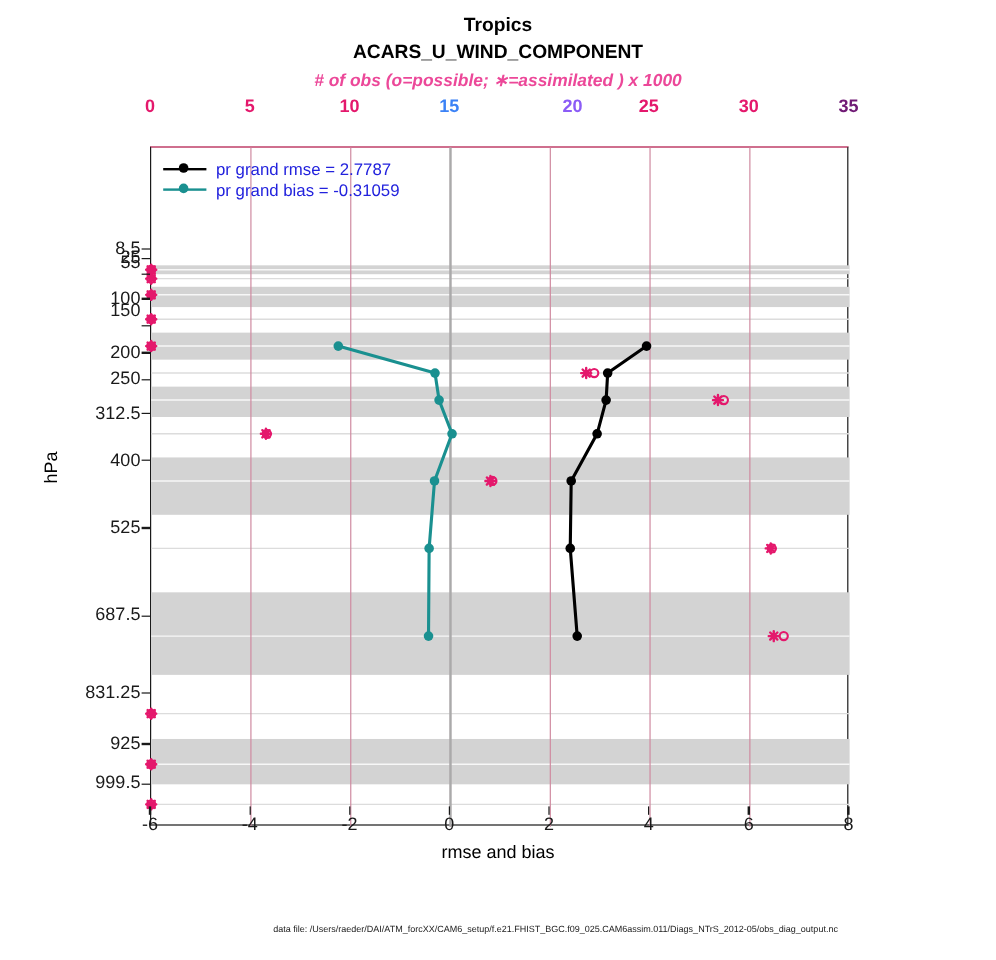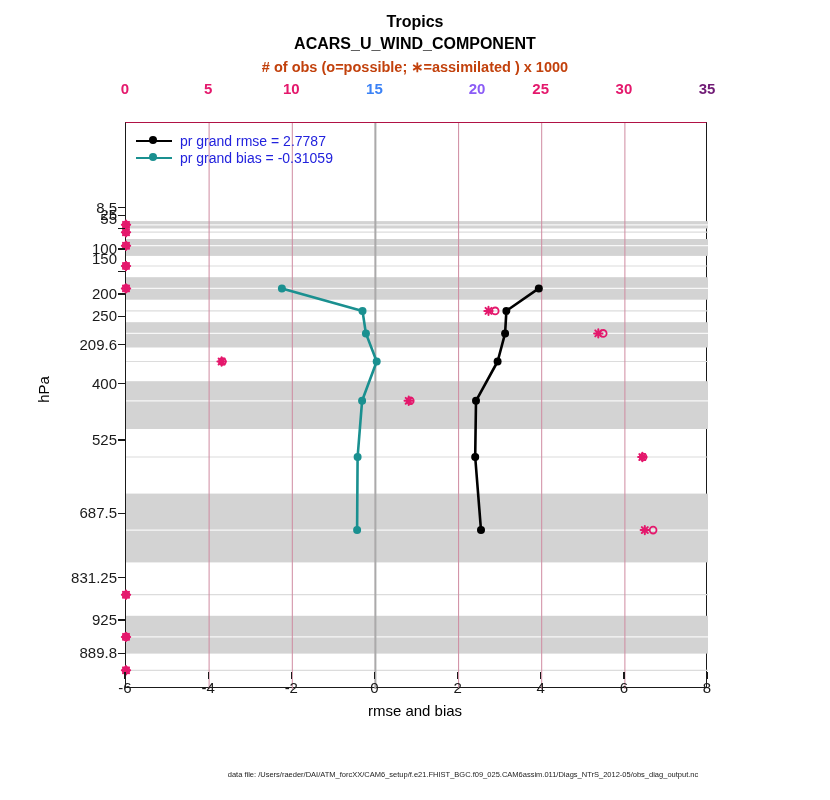--- a/index.html
+++ b/index.html
@@ -35,21 +35,21 @@
       font-size:15px;color:#000;}
   .dfile{position:absolute;top:770px;left:0;width:830px;text-align:center;
       font-size:7.5px;color:#222;padding-left:48px;}
 </style>
 </head>
 <body>
 
 <div class="fig">
   <div class="t1">Tropics</div>
   <div class="t2">ACARS_U_WIND_COMPONENT</div>
-  <div class="obslab" id="obslab" style="color: #c2410c;"># of obs (o=possible; ∗=assimilated ) x 1000</div>
+  <div class="obslab" id="obslab" style="color: #ec4899; font-style: italic;"># of obs (o=possible; ∗=assimilated ) x 1000</div>
 
   <div class="ylab">hPa</div>
 
   <div class="plot" id="plot" style="border-top-color: rgb(176, 18, 69);">
     <svg id="plot-svg" width="582" height="566">
         <rect x="0" y="98.1" width="582" height="7.4" fill="#d3d3d3"></rect>
         <rect x="0" y="116.0" width="582" height="16.9" fill="#d3d3d3"></rect>
         <rect x="0" y="154.2" width="582" height="22.5" fill="#d3d3d3"></rect>
         <rect x="0" y="199.2" width="582" height="25.3" fill="#d3d3d3"></rect>
         <rect x="0" y="258.2" width="582" height="47.8" fill="#d3d3d3"></rect>
@@ -171,26 +171,26 @@
     <div class="ytickLab" style="top: 211px;">55</div>
     <div class="ytick" style="left: 118px; top: 248.4px;"></div>
     <div class="ytickLab" style="top: 241px;">100</div>
     <div class="ytick" style="left: 118px; top: 270.8px;"></div>
     <div class="ytickLab" style="top: 251px;">150</div>
     <div class="ytick" style="left: 118px; top: 293.3px;"></div>
     <div class="ytickLab" style="top: 285.9px;">200</div>
     <div class="ytick" style="left: 118px; top: 315.8px;"></div>
     <div class="ytickLab" style="top: 308.4px;">250</div>
     <div class="ytick" style="left: 118px; top: 343.9px;"></div>
-    <div class="ytickLab" style="top: 336.5px;">209.6</div>
+    <div class="ytickLab" style="top: 336.5px;">312.5</div>
     <div class="ytick" style="left: 118px; top: 383.2px;"></div>
     <div class="ytickLab" style="top: 375.8px;">400</div>
     <div class="ytick" style="left: 118px; top: 439.4px;"></div>
     <div class="ytickLab" style="top: 432px;">525</div>
     <div class="ytick" style="left: 118px; top: 512.5px;"></div>
     <div class="ytickLab" style="top: 505.1px;">687.5</div>
     <div class="ytick" style="left: 118px; top: 577.1px;"></div>
     <div class="ytickLab" style="top: 569.7px;">831.25</div>
     <div class="ytick" style="left: 118px; top: 619.3px;"></div>
     <div class="ytickLab" style="top: 611.9px;">925</div>
     <div class="ytick" style="left: 118px; top: 652.7px;"></div>
-    <div class="ytickLab" style="top: 645.3px;">889.8</div>
+    <div class="ytickLab" style="top: 645.3px;">999.5</div>
   </div>
 
 </body></html>

